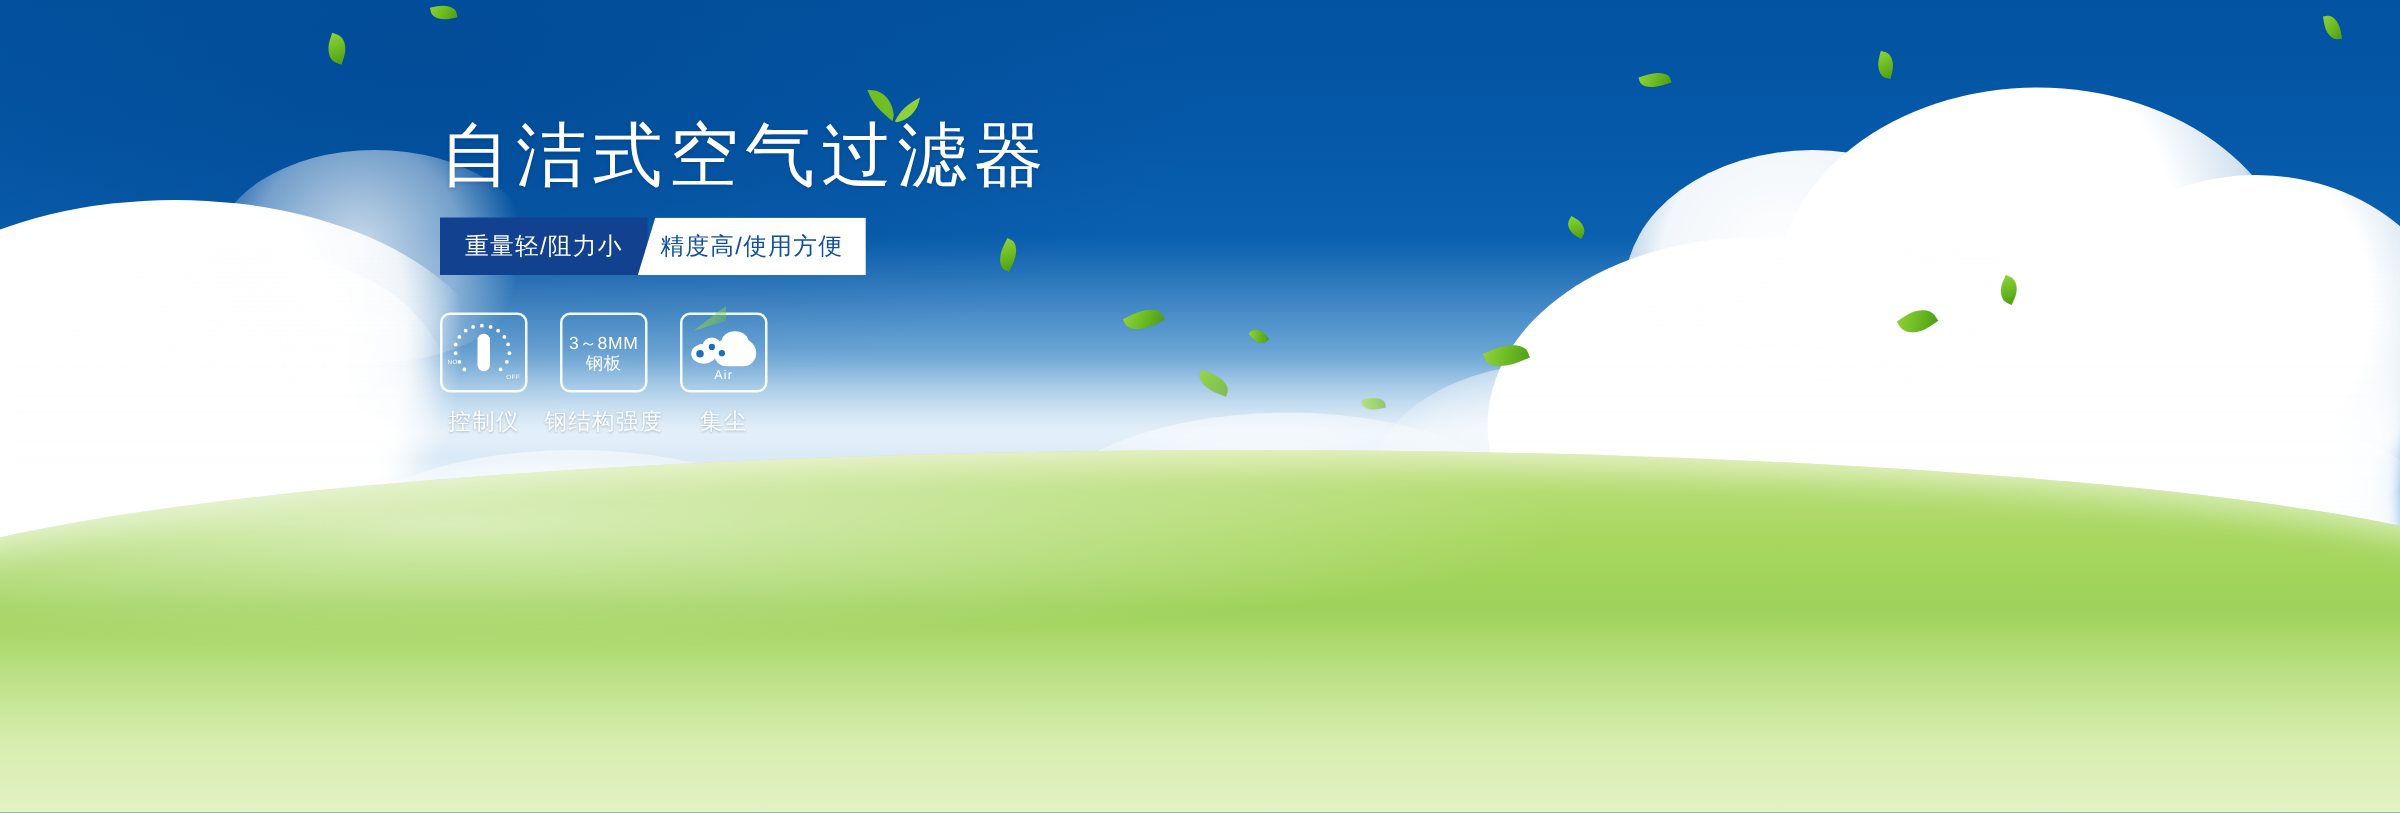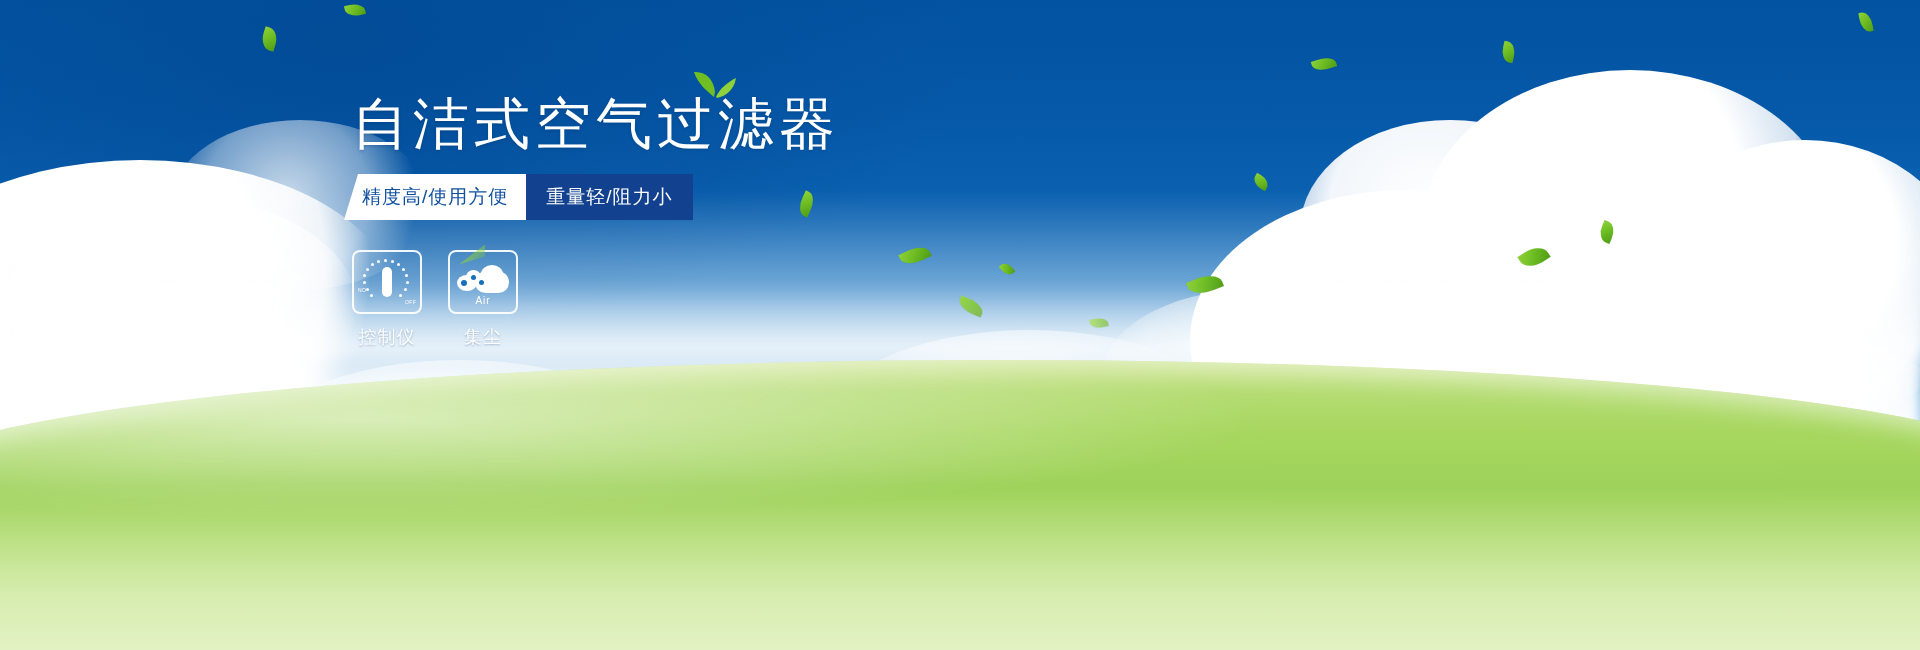--- a/index.html
+++ b/index.html
@@ -164,22 +164,22 @@
 
     <div class="title-wrap">
       <div class="title">自洁式空气过滤器</div>
       <svg class="title-leaf" viewBox="0 0 46 30">
         <path d="M22 29 C14 22 6 16 2 4 C14 3 22 12 23 24 Z" fill="#6fbe24"></path>
         <path d="M24 29 C28 20 36 14 44 10 C42 22 34 28 25 30 Z" fill="#8fd13a"></path>
       </svg>
     </div>
 
     <div class="tags">
+      <div class="tag tag-a">重量轻/阻力小</div>
       <div class="tag tag-b">精度高/使用方便</div>
-      <div class="tag tag-a">重量轻/阻力小</div>
     </div>
 
     <div class="features">
 
       <div class="feature">
         <div class="fbox">
           <div class="gauge">
             <div class="dot" style="left:7px;top:30px;"></div>
             <div class="dot" style="left:4px;top:23px;"></div>
             <div class="dot" style="left:4px;top:16px;"></div>
@@ -198,20 +198,27 @@
             <div class="needle"></div>
             <div class="lbl no">NO</div>
             <div class="lbl off">OFF</div>
           </div>
         </div>
         <div class="fcap">控制仪</div>
       </div>
 
 
 
+      <div class="feature">
+        <div class="fbox">
+          <div class="ftext">3～8MM</div>
+          <div class="ftext">钢板</div>
+        </div>
+        <div class="fcap">钢结构强度</div>
+      </div>
 
       <div class="feature">
         <div class="fbox">
           <div class="dust">
             <div class="beam"></div>
             <div class="c1"></div>
               <div class="c2"></div>
               <div class="c3"></div>
               <div class="c4"></div>
             <div class="hole" style="left:4px;bottom:7px;width:6px;height:6px;"></div>

